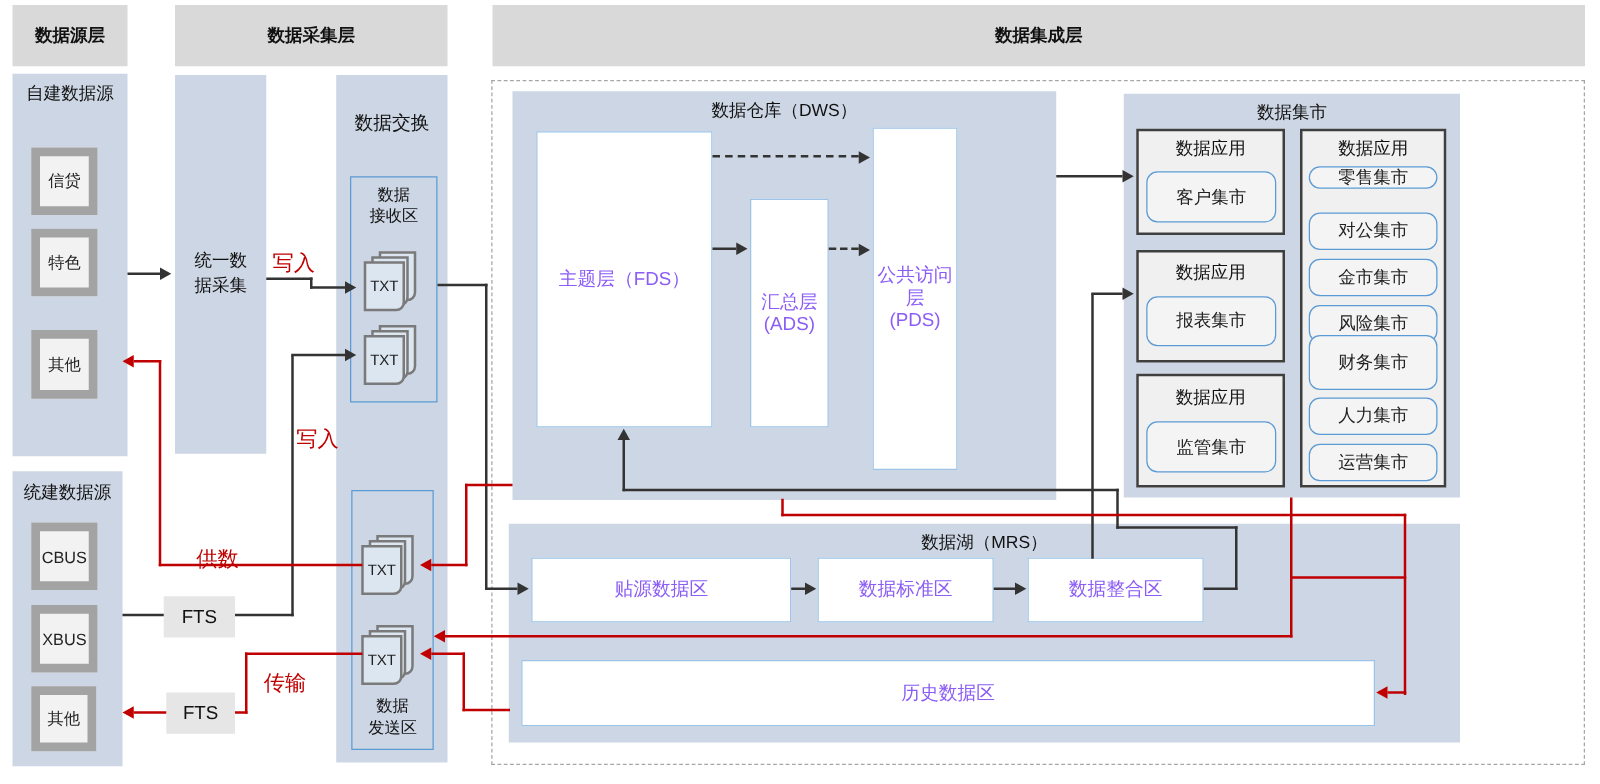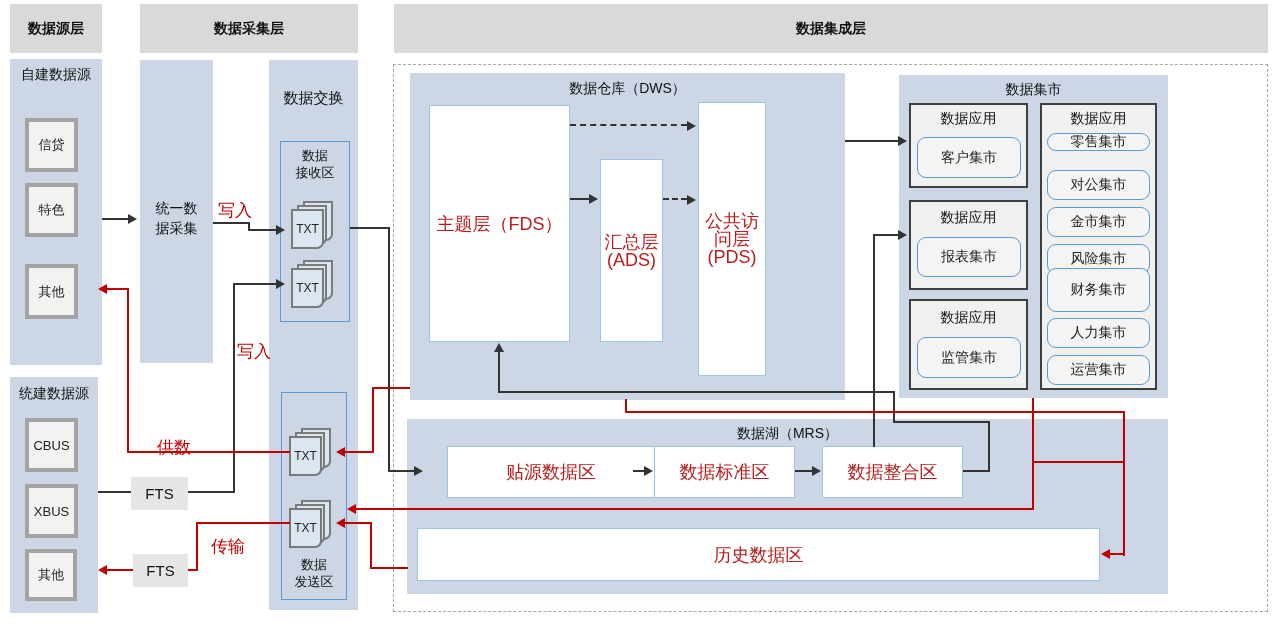--- a/index.html
+++ b/index.html
@@ -5,26 +5,26 @@
   * { box-sizing: border-box; margin: 0; padding: 0; }
   body { font-family: "Liberation Sans", sans-serif; background: #fff; }
   #canvas { position: relative; width: 1280px; height: 627px; background: #fff; overflow: hidden; }
 
   .hdr { position: absolute; background: #d9d9d9; display: flex; align-items: center; justify-content: center;
          font-weight: bold; font-size: 14px; color: #111; }
   .panel { position: absolute; background: #cdd6e4; }
   .ptitle { position: absolute; font-size: 14px; color: #111; text-align: center; }
   .dborder { position: absolute; border: 1.5px dashed #a6a6a6; }
 
-  .sbox { position: absolute; background: #f2f2f2; border: 4px solid #a3a3a3; display: flex; align-items: center;
+  .sbox { position: absolute; background: #f2f2f2; border: 7px solid #a3a3a3; display: flex; align-items: center;
           justify-content: center; font-size: 13px; color: #222; }
   .gbox { position: absolute; background: #e6e6e6; display: flex; align-items: center; justify-content: center;
           font-size: 15px; color: #111; }
   .wbox { position: absolute; background: #fff; border: 1px solid #9dc3e6; display: flex; flex-direction: column;
-          align-items: center; justify-content: center; font-size: 18px; color: #b91c1c; text-align: center; line-height: 18px; }
+          align-items: center; justify-content: center; font-size: 15px; color: #8b5cf6; text-align: center; line-height: 18px; }
   .abox { position: absolute; background: #f0f0f0; border: 2px solid #3f3f3f; }
   .atitle { position: absolute; font-size: 14px; color: #111; text-align: center; }
   .rbox { position: absolute; background: #f4f4f4; border: 1.5px solid #5b9bd5; border-radius: 9px; display: flex;
           align-items: center; justify-content: center; font-size: 14px; color: #222; }
   .exbox { position: absolute; border: 1px solid #5b9bd5; }
   .extitle { position: absolute; font-size: 13px; color: #111; text-align: center; line-height: 17px; }
 
   .txt { position: absolute; width: 46px; height: 50px; }
   .pg { position: absolute; width: 30px; height: 40px; background: #dce6f1; border: 2px solid #7a7a7a;
         border-radius: 0 0 7px 0; }
@@ -140,21 +140,21 @@
   <div class="abox" style="left:1040px;top:103px;width:117px;height:287px"></div>
   <div class="atitle" style="left:1040px;top:110px;width:117px">数据应用</div>
   <div class="rbox" style="left:1047px;top:133px;width:103px;height:18px">零售集市</div>
   <div class="rbox" style="left:1047px;top:170px;width:103px;height:30px">对公集市</div>
   <div class="rbox" style="left:1047px;top:207px;width:103px;height:30px">金市集市</div>
   <div class="rbox" style="left:1047px;top:244px;width:103px;height:30px">风险集市</div>
   <div class="rbox" style="left:1047px;top:268px;width:103px;height:44px">财务集市</div>
   <div class="rbox" style="left:1047px;top:318px;width:103px;height:30px">人力集市</div>
   <div class="rbox" style="left:1047px;top:355px;width:103px;height:30px">运营集市</div>
 
-  <div class="wbox" style="left:447px;top:446px;width:208px;height:52px">贴源数据区</div>
+  <div class="wbox" style="left:425px;top:446px;width:208px;height:52px">贴源数据区</div>
   <div class="wbox" style="left:654px;top:446px;width:141px;height:52px">数据标准区</div>
   <div class="wbox" style="left:822px;top:446px;width:141px;height:52px">数据整合区</div>
   <div class="wbox" style="left:417px;top:528px;width:683px;height:53px">历史数据区</div>
 
   <div class="ln lnh" style="left:102px;top:218px;width:26px"></div>
   <div class="ar" style="left:128px;top:214px"></div>
 
   <div class="ln lnh" style="left:213px;top:222px;width:37px"></div>
   <div class="ln lnv" style="left:248px;top:222px;height:9px"></div>
   <div class="ln lnh" style="left:248px;top:229px;width:28px"></div>

